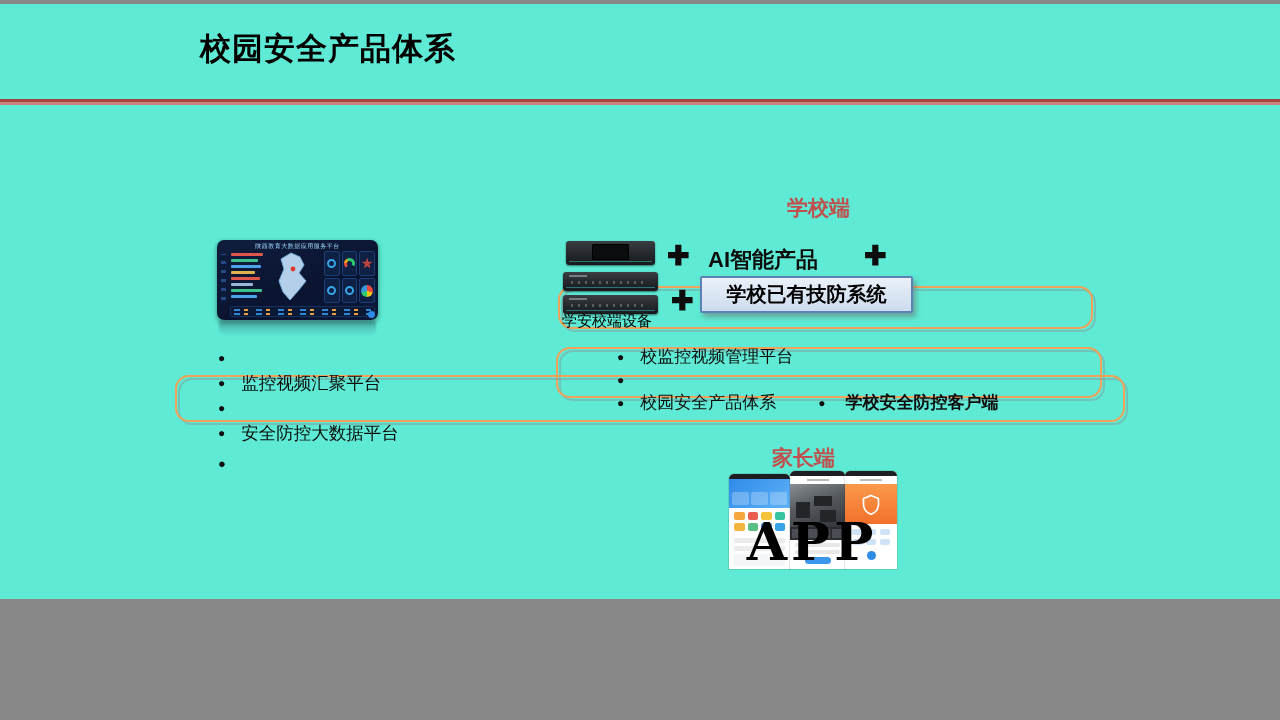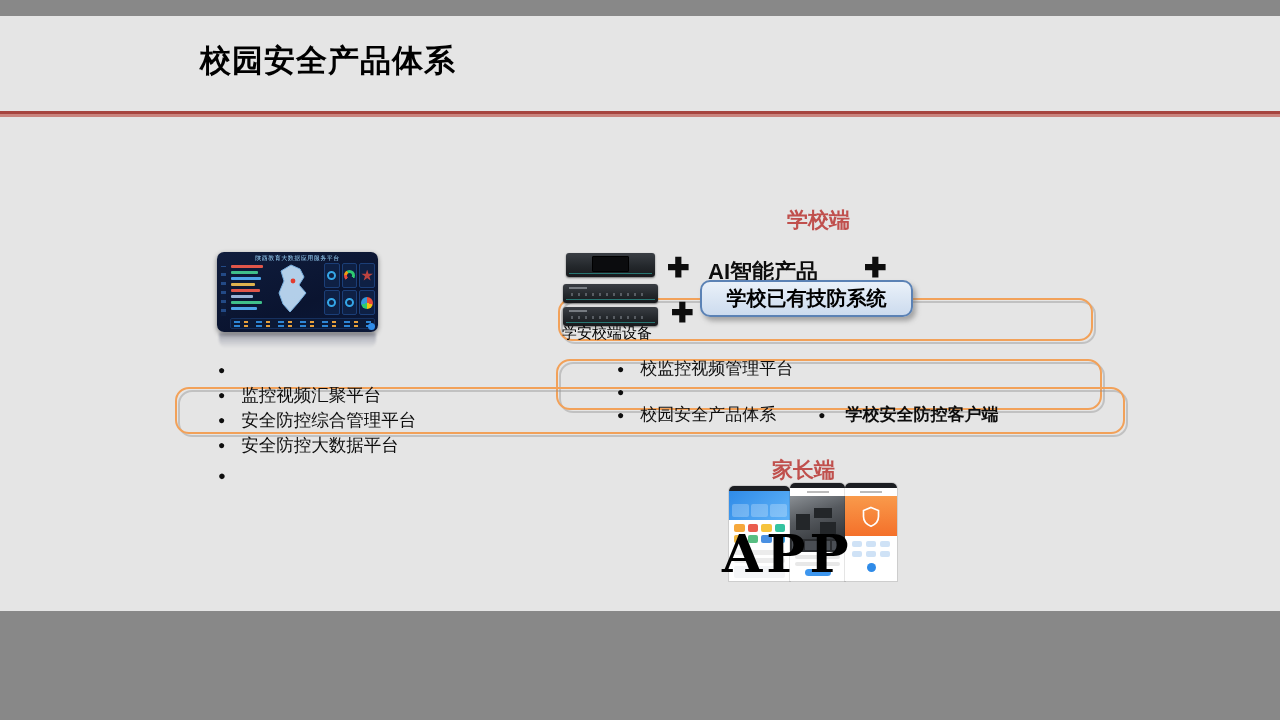--- a/index.html
+++ b/index.html
@@ -1,19 +1,19 @@
 <!DOCTYPE html>
 <html><head>
 <meta charset="utf-8">
 <style>
   * { margin:0; padding:0; box-sizing:border-box; }
   html,body { background:#888; }
   .slide {
-    position:relative; width:1280px; height:595px; background:#e5e5e5;
-    font-family:"Liberation Sans", sans-serif; overflow:hidden; margin:16px auto;
+    position:relative; width:1280px; height:595px; background:#5eead4;
+    font-family:"Liberation Sans", sans-serif; overflow:hidden; margin:4px auto;
   }
   .abs { position:absolute; }
 
   
   .slide-title {
     left:200px; top:24px; font-size:31px; font-weight:bold; color:#000;
     letter-spacing:1px;
   }
   .divider {
     left:0; top:95px; width:1280px; height:6px;
@@ -109,25 +109,25 @@
   .device-caption { left:562px; top:308px; font-size:15px; color:#000; z-index:10; }
 
   
   .plus { font-weight:bold; color:#0d0d0d; font-size:27px; z-index:10; }
   .plus-1 { left:667px; top:236px; }
   .plus-2 { left:864px; top:236px; }
   .plus-3 { left:671px; top:281px; }
   .ai-label  { left:708px; top:241px; font-size:22px; font-weight:bold; color:#0d0d0d; z-index:10; }
   .iot-label { left:906px; top:245px; font-size:17px; font-weight:bold; color:#0d0d0d; z-index:10; }
   .blue-box {
-    left:700px; top:264px; width:213px; height:37px; z-index:12;
+    left:700px; top:272px; width:213px; height:37px; z-index:12;
     display:flex; align-items:center; justify-content:center;
     font-size:20px; font-weight:bold; color:#000;
     background:linear-gradient(180deg,#eaf1f9 0%, #ccdbee 100%);
-    border:2px solid #5b82b5; border-radius:10px;
+    border:2px solid #5b82b5; border-radius:2px;
     box-shadow:3px 4px 5px rgba(110,110,110,.55);
   }
 
   
   .obox { border:2px solid #f2a159; border-radius:14px; background:transparent;
     filter:drop-shadow(3px 3px 0 rgba(140,140,140,.40)); z-index:3; }
   .obox-a { left:558px; top:282px; width:535px; height:43px; }
   .obox-b { left:556px; top:343px; width:546px; height:51px; }
   .obox-c { left:175px; top:371px; width:950px; height:47px; }
 
@@ -152,21 +152,21 @@
   .p2-thumbs { height:13px; background:#2b2d30; display:flex; gap:2px; padding:2px; }
   .p2-thumbs i { flex:1; background:#4a4e54; }
   .p2-rows i { display:block; height:4px; background:#e8e8e8; margin:3px 5px; border-radius:2px; }
   .p2-btn { width:26px; height:7px; border-radius:4px; background:#3d96ee; margin:3px auto; }
   .p3-orange { height:40px; background:linear-gradient(180deg,#f99a4b,#f4702a);
     display:flex; align-items:center; justify-content:center; }
   .p3-icons { display:grid; grid-template-columns:repeat(3,1fr); gap:4px; padding:5px 7px; }
   .p3-icons i { height:6px; border-radius:2px; background:#cfe2f6; }
   .p3-fab { width:9px; height:9px; border-radius:50%; background:#2f8be8; margin:1px auto; }
   .app-overlay {
-    left:722px; top:512px; width:180px; text-align:left; z-index:9;
+    left:722px; top:512px; width:180px; text-align:center; z-index:9;
     font-family:"DejaVu Serif", serif; font-weight:bold; font-size:52px;
     letter-spacing:4px; color:#000; line-height:1;
   }
 </style>
 </head>
 <body>
 
 <div class="slide">
 
   <div class="abs slide-title">校园安全产品体系</div>
@@ -221,21 +221,20 @@
   <div class="abs blist edu-list">
     <div class="brow">
       <span class="blt">●</span>
     </div>
     <div class="brow">
       <span class="blt">●</span>
       <span>监控视频汇聚平台</span>
     </div>
     <div class="brow">
       <span class="blt">●</span>
-      <span>安全防控综合管理平台</span>
     </div>
     <div class="brow">
       <span class="blt">●</span>
       <span>安全防控大数据平台</span>
     </div>
   </div>
   <div class="abs edu-bold">
     <span class="blt">●</span>
   </div>
 

